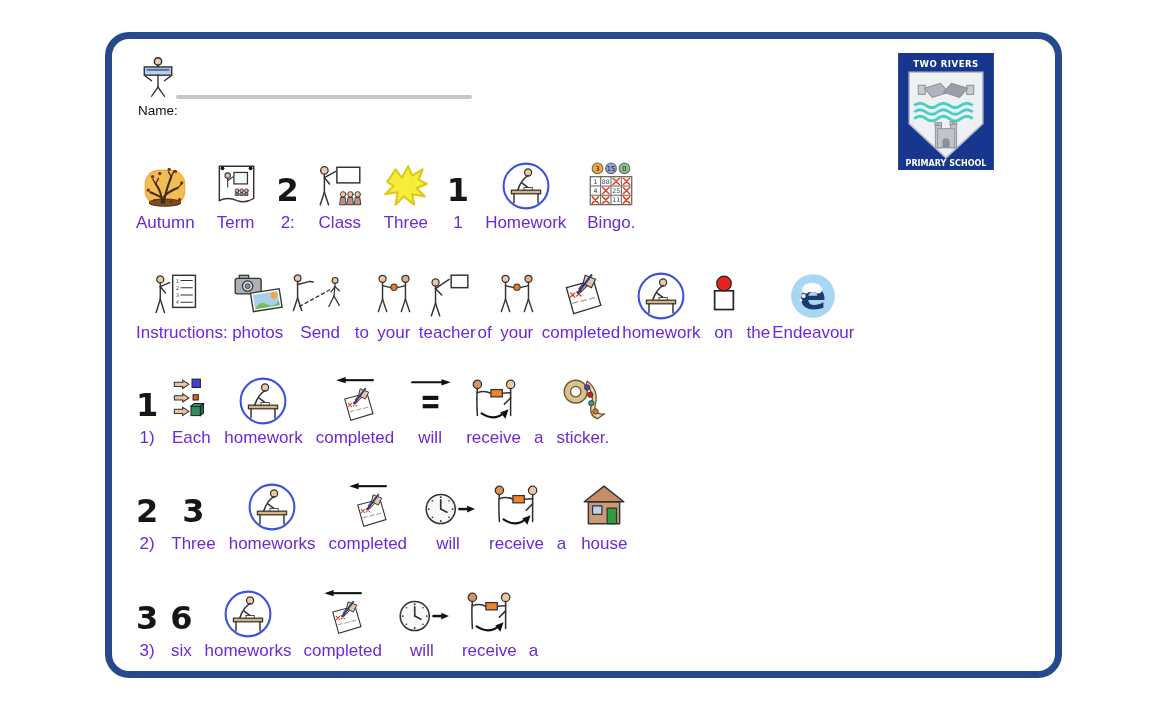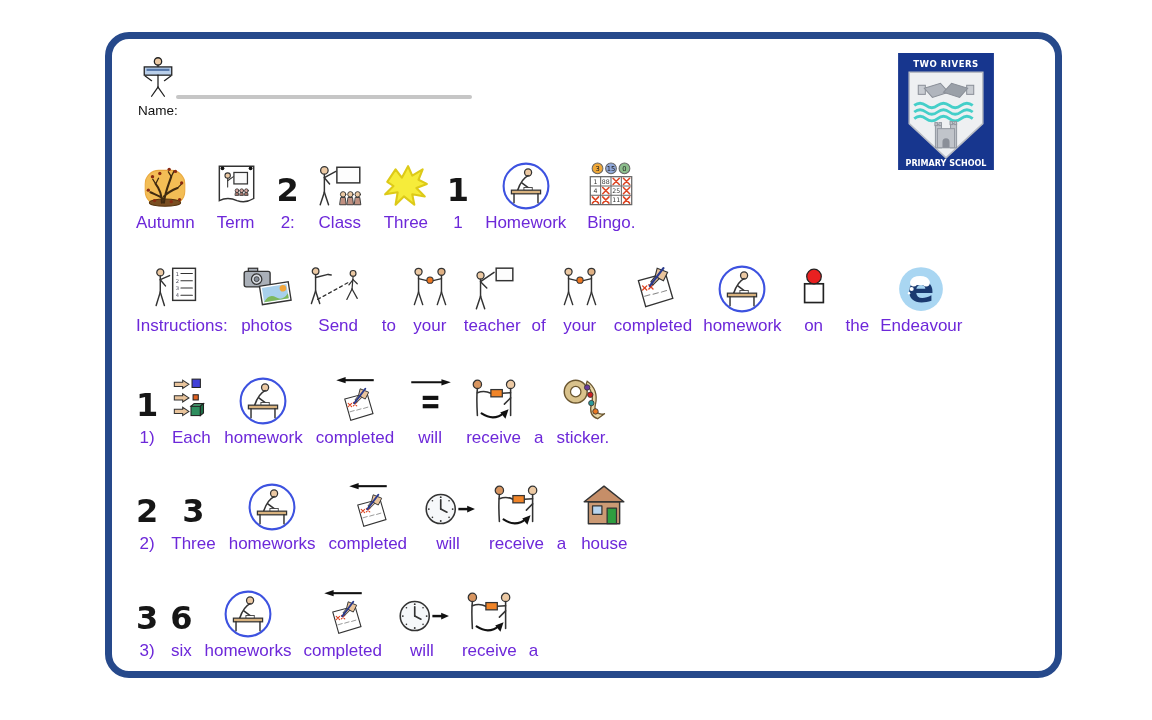--- a/index.html
+++ b/index.html
@@ -7,21 +7,21 @@
   .sheet{
     position:absolute;left:105px;top:32px;width:957px;height:646px;
     box-sizing:border-box;border:7px solid #26498b;border-radius:24px;background:#fff;
   }
   .name-block{position:absolute;left:24px;top:14px;}
   .name-line{position:absolute;left:64px;top:56px;width:296px;height:4px;background:#c6c6c6;border-radius:2px;}
   .name-label{position:absolute;left:26px;top:64px;font-size:13.5px;color:#111;}
   .logo{position:absolute;left:786px;top:14px;}
   .sentence-row{position:absolute;left:24px;display:flex;align-items:flex-end;}
   #row0{top:118px;gap:16px;}
-  #row1{top:221px;gap:11px;}
+  #row1{top:228px;gap:2px;}
   #row2{top:333px;gap:13px;}
   #row3{top:439px;gap:13px;}
   #row4{top:546px;gap:12px;}
   .token{display:flex;flex-direction:column;align-items:center;justify-content:flex-end;}
   .token .sym{display:flex;align-items:flex-end;justify-content:center;height:54px;}
   .token .word{font-size:17px;color:#6d28d9;white-space:nowrap;margin-top:3px;line-height:1.1;}
   .bignum{font-family:"DejaVu Sans",sans-serif;font-weight:bold;font-size:32px;line-height:1;color:#161616;padding-bottom:5px;}
   svg text{font-family:"DejaVu Sans",sans-serif;}
 </style>
 </head>

